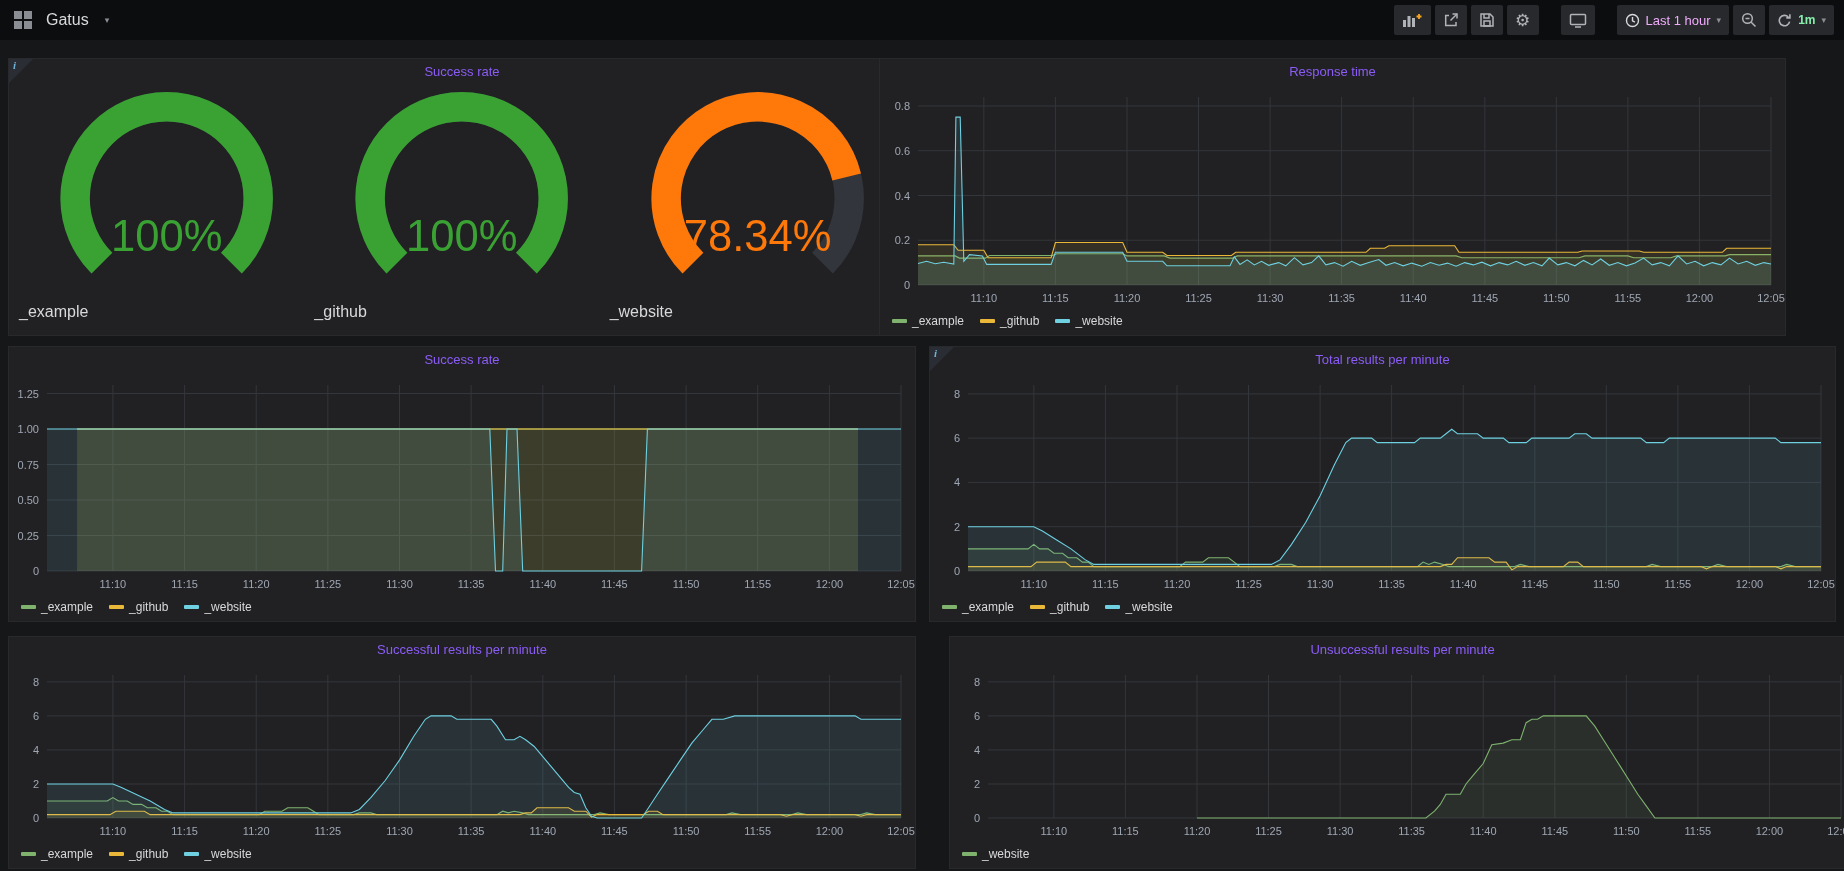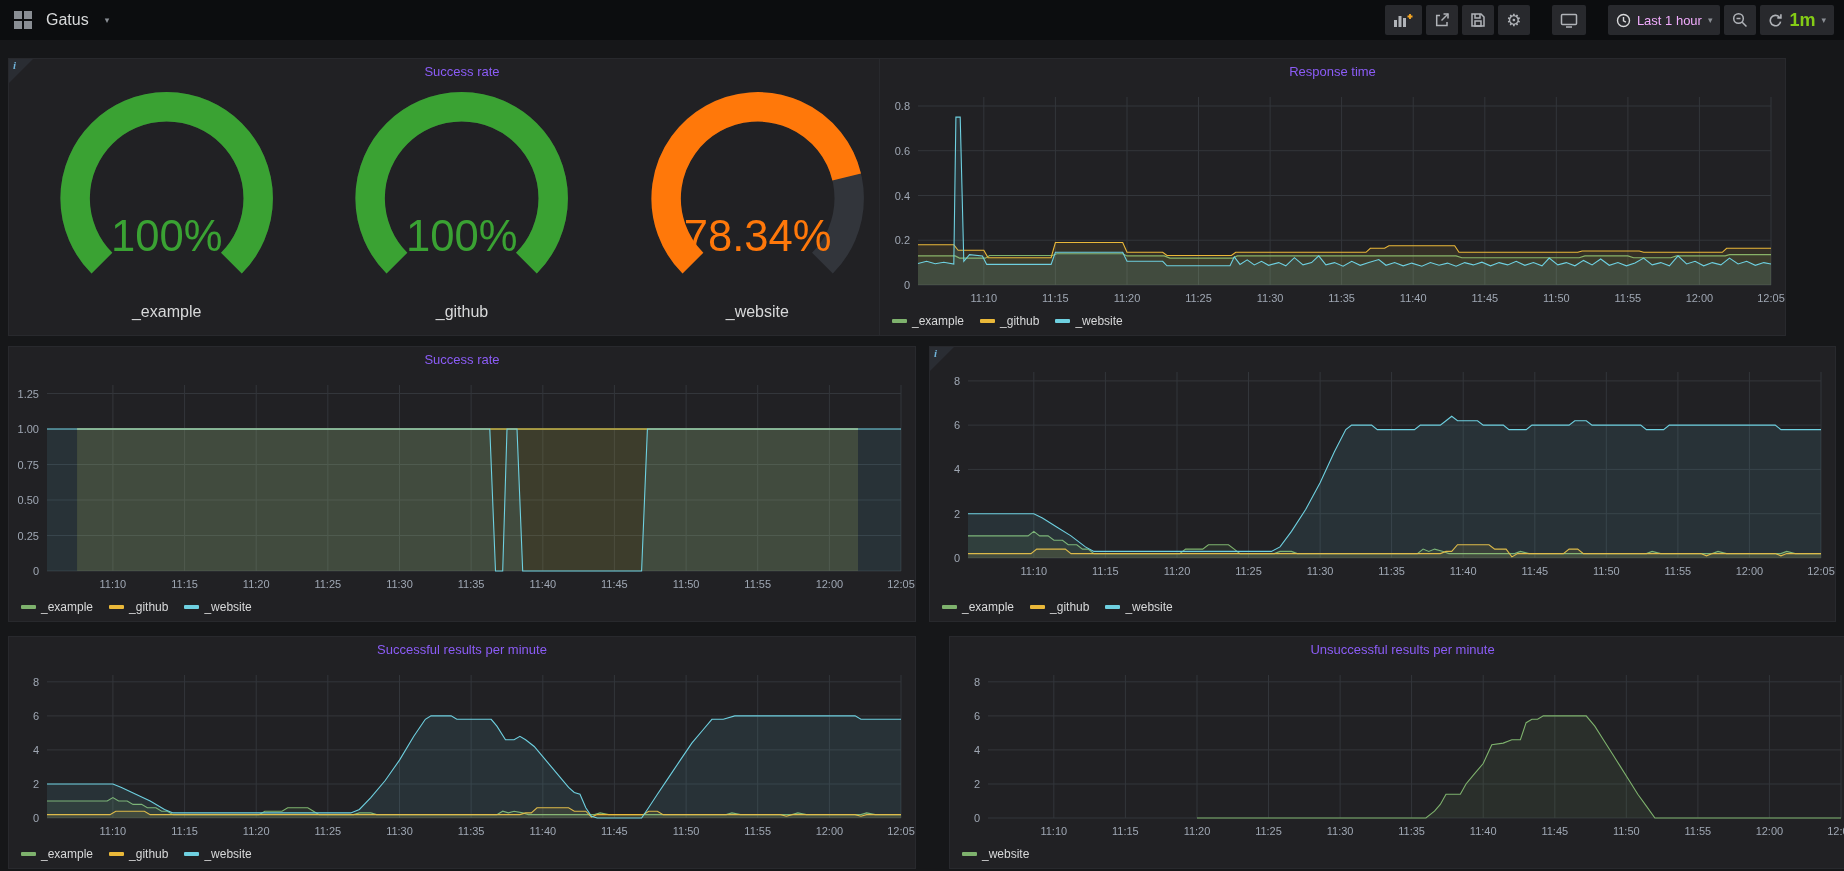--- a/index.html
+++ b/index.html
@@ -17,21 +17,21 @@
   .dash-picker { display:flex; align-items:center; gap:16px; margin-left:6px; cursor:pointer; }
   .dash-title { color:#d8d9da; font-size:16px; }
   .caret { color:#8a8e94; font-size:9px; line-height:1; }
   .nav-right { margin-left:auto; display:flex; align-items:center; gap:4px; }
   .nav-btn { height:30px; min-width:32px; background:#28292d; border-radius:2px;
     display:flex; align-items:center; justify-content:center; color:#b0b3b8;
     padding:0 8px; gap:6px; cursor:pointer; }
   .nav-btn svg { display:block; }
   .nav-gap { width:14px; }
   .tp-label { color:#f0abfc; font-size:13px; white-space:nowrap; }
-  .refresh-label { color:#84cc16; font-size:18px; font-weight:bold; }
+  .refresh-label { color:#86efac; font-size:12px; font-weight:bold; }
   .gear-glyph { font-size:17px; line-height:1; color:#b0b3b8; }
   
   .panel { position:absolute; background:#212124; border:1px solid #28292d;
     display:flex; flex-direction:column; overflow:hidden; }
   .panel-title { flex:none; height:26px; line-height:26px; text-align:center;
     color:#8b5cf6; font-size:13px; font-weight:500; cursor:pointer; }
   .chart { flex:1; min-height:0; width:100%; }
   .legend { flex:none; height:24px; display:flex; align-items:center; gap:16px;
     padding:0 0 4px 12px; }
   .legend-item { display:flex; align-items:center; gap:5px; color:#d8d9da; font-size:12px; cursor:pointer; }
@@ -39,21 +39,21 @@
   .grid { stroke:#33363b; stroke-width:1; }
   .tick { fill:#9fa7b3; font-size:11px; font-family:"Liberation Sans",sans-serif; }
   .tx { text-anchor:middle; }
   .ty { text-anchor:end; }
   .info-corner { position:absolute; top:0; left:0; width:0; height:0;
     border-top:24px solid #2a2d33; border-right:24px solid transparent; cursor:pointer; }
   .info-corner span { position:absolute; top:-24px; left:4px;
     font:italic bold 11px "Liberation Serif", serif; color:#6fb2d8; }
   
   .gauges-row { flex:1; min-height:0; display:flex; padding:0 10px; }
-  .gauge-cell { flex:1; display:flex; flex-direction:column; align-items:center; min-width:0; }
+  .gauge-cell { flex:1; display:flex; flex-direction:column; align-items:flex-start; min-width:0; }
   .gauge-cell svg { flex:1; min-height:0; width:100%; }
   .gauge-label { flex:none; height:32px; color:#d8d9da; font-size:16px; }
 </style>
 </head>
 <body>
 
 <div class="navbar">
   <div class="apps-btn">
     <span class="apps-icon">
         <i></i>
@@ -278,20 +278,21 @@
         <span class="legend-swatch" style="background: rgb(110, 208, 224);"></span>
         <span>_website</span>
       </span>
     </div>
 </div>
 
 <div class="panel" style="left:929px; top:346px; width:907px; height:276px;">
   <div class="info-corner">
       <span>i</span>
     </div>
+  <div class="panel-title">Total results per minute</div>
   <svg class="chart" viewBox="0 0 905 224">
       <line class="grid" x1="38" x2="891" y1="198.0" y2="198.0"></line>
       <text class="tick ty" x="30" y="202">0</text>
       <line class="grid" x1="38" x2="891" y1="153.7" y2="153.7"></line>
       <text class="tick ty" x="30" y="157.7">2</text>
       <line class="grid" x1="38" x2="891" y1="109.4" y2="109.4"></line>
       <text class="tick ty" x="30" y="113.4">4</text>
       <line class="grid" x1="38" x2="891" y1="65.1" y2="65.1"></line>
       <text class="tick ty" x="30" y="69.1">6</text>
       <line class="grid" x1="38" x2="891" y1="20.9" y2="20.9"></line>

